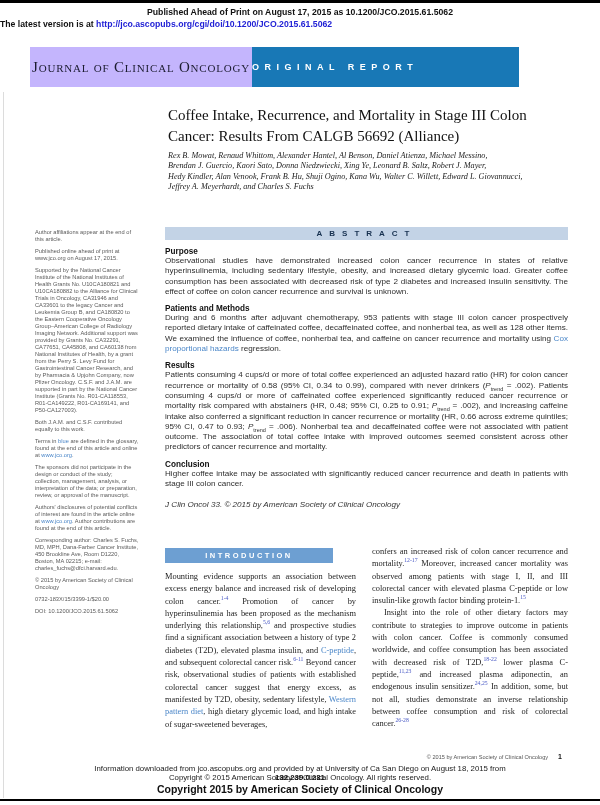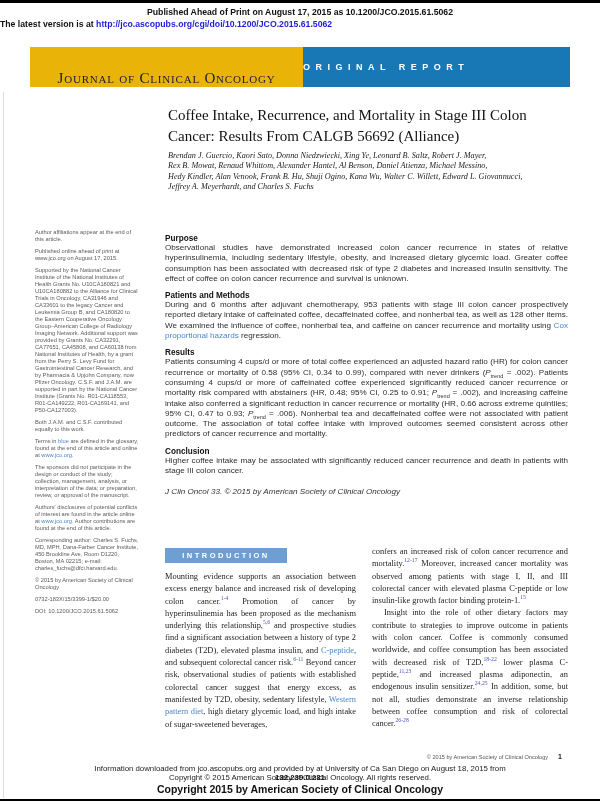--- a/index.html
+++ b/index.html
@@ -10,21 +10,21 @@
   .bottom-rule{top:799px;height:2px;}
   .left-edge{position:absolute;left:3px;top:92px;width:1px;height:706px;background:#dcdcdc;}
 
   .pub-line1{position:absolute;top:7px;left:0;width:600px;text-align:center;
              font-size:8.7px;font-weight:bold;color:#111;}
   .pub-line2{position:absolute;top:19px;left:0;width:600px;
              font-size:8.7px;font-weight:bold;color:#111;}
   .hlink{color:#2222d6;}
 
   .masthead{position:absolute;left:30px;top:47px;width:540px;height:40px;display:flex;}
-  .mh-left{width:273px;background:#eab308;display:flex;align-items:flex-end;justify-content:center;}
+  .mh-left{width:222px;background:#c4b5fd;display:flex;align-items:center;justify-content:center;}
   .mh-left span{font-family:"Liberation Serif",serif;font-variant:small-caps;
                 font-size:15px;letter-spacing:.8px;color:#1c1c30;}
   .mh-right{width:267px;background:#1878b6;display:flex;align-items:center;justify-content:flex-start;}
   .mh-right span{color:#fff;font-size:9px;font-weight:bold;letter-spacing:5.5px;}
 
   .title{position:absolute;left:168px;top:105px;width:402px;
          font-family:"Liberation Serif",serif;font-size:15px;line-height:21px;color:#121212;}
   .authors{position:absolute;left:168px;top:151px;width:402px;
            font-family:"Liberation Serif",serif;font-style:italic;
            font-size:8.2px;line-height:10.4px;color:#222;}
@@ -36,21 +36,21 @@
   .abstract{position:absolute;left:165px;top:227px;width:403px;}
   .abs-bar{height:13px;background:#c3d3e6;color:#16304f;font-size:8px;font-weight:bold;
            letter-spacing:7px;text-align:center;line-height:13.5px;}
   .abs-block h4{margin:7px 0 0 0;font-size:8.2px;color:#111;}
   .abs-block p{margin:0;font-size:8.1px;line-height:10.3px;text-align:justify;color:#2e2e2e;}
   .citation{margin-top:11px;font-size:8.1px;font-style:italic;color:#333;}
 
   .col{position:absolute;font-family:"Liberation Serif",serif;}
   .col1{left:165px;top:548px;width:191px;}
   .col2{left:372px;top:546px;width:196px;}
-  .intro-bar{width:122px;height:15px;background:#6d9fd2;color:#fff;
+  .intro-bar{width:168px;height:15px;background:#6d9fd2;color:#fff;
              font-family:"Liberation Sans",sans-serif;font-size:7.5px;font-weight:bold;
              letter-spacing:2.5px;text-align:center;line-height:15.5px;margin-bottom:8px;}
   .body-p{margin:0;font-size:8.4px;line-height:12.3px;text-align:justify;color:#1d1d1d;}
   .body-p.indent{text-indent:12px;}
 
   .seg-link{color:#4a86c8;}
   sup.seg-sup{color:#4757c4;font-size:68%;line-height:0;}
   sub.seg-sub{font-size:68%;line-height:0;}
   .seg-i{font-style:italic;}
 
@@ -84,41 +84,42 @@
       <span>ORIGINAL REPORT</span>
     </div>
   </div>
 
   <div class="title">
     <div>Coffee Intake, Recurrence, and Mortality in Stage III Colon</div>
     <div>Cancer: Results From CALGB 56692 (Alliance)</div>
   </div>
 
   <div class="authors">
+    <div>Rex B. Mowat, Renaud Whittom, Alexander Hantel, Al Benson, Daniel Atienza, Michael Messino,</div>
     <div>Brendan J. Guercio, Kaori Sato, Donna Niedzwiecki, Xing Ye, Leonard B. Saltz, Robert J. Mayer,</div>
-    <div>Rex B. Mowat, Renaud Whittom, Alexander Hantel, Al Benson, Daniel Atienza, Michael Messino,</div>
     <div>Hedy Kindler, Alan Venook, Frank B. Hu, Shuji Ogino, Kana Wu, Walter C. Willett, Edward L. Giovannucci,</div>
     <div>Jeffrey A. Meyerhardt, and Charles S. Fuchs</div>
   </div>
 
   <aside class="sidebar">
     <p><span>Author affiliations appear at the end of this article.</span></p>
     <p><span>Published online ahead of print at www.jco.org on August 17, 2015.</span></p>
     <p><span>Supported by the National Cancer Institute of the National Institutes of Health Grants No. U10CA180821 and U10CA180882 to the Alliance for Clinical Trials in Oncology, CA31946 and CA33601 to the legacy Cancer and Leukemia Group B, and CA180820 to the Eastern Cooperative Oncology Group–American College of Radiology Imaging Network. Additional support was provided by Grants No. CA32291, CA77651, CA45808, and CA60138 from National Institutes of Health, by a grant from the Perry S. Levy Fund for Gastrointestinal Cancer Research, and by Pharmacia &amp; Upjohn Company, now Pfizer Oncology. C.S.F. and J.A.M. are supported in part by the National Cancer Institute (Grants No. R01-CA118553, R01-CA149222, R01-CA169141, and P50-CA127003).</span></p>
     <p><span>Both J.A.M. and C.S.F. contributed equally to this work.</span></p>
     <p><span>Terms in </span><span class="seg-link">blue</span><span> are defined in the glossary, found at the end of this article and online at </span><span class="seg-link">www.jco.org</span><span>.</span></p>
     <p><span>The sponsors did not participate in the design or conduct of the study; collection, management, analysis, or interpretation of the data; or preparation, review, or approval of the manuscript.</span></p>
     <p><span>Authors' disclosures of potential conflicts of interest are found in the article online at </span><span class="seg-link">www.jco.org</span><span>. Author contributions are found at the end of this article.</span></p>
     <p><span>Corresponding author: Charles S. Fuchs, MD, MPH, Dana-Farber Cancer Institute, 450 Brookline Ave, Room D1220, Boston, MA 02215; e-mail: charles_fuchs@dfci.harvard.edu.</span></p>
     <p><span>© 2015 by American Society of Clinical Oncology</span></p>
     <p><span>0732-183X/15/3399-1/$20.00</span></p>
     <p><span>DOI: 10.1200/JCO.2015.61.5062</span></p>
   </aside>
 
   <section class="abstract">
+    <div class="abs-bar">ABSTRACT</div>
     <div class="abs-block">
       <h4>Purpose</h4>
       <p><span>Observational studies have demonstrated increased colon cancer recurrence in states of relative hyperinsulinemia, including sedentary lifestyle, obesity, and increased dietary glycemic load. Greater coffee consumption has been associated with decreased risk of type 2 diabetes and increased insulin sensitivity. The effect of coffee on colon cancer recurrence and survival is unknown.</span></p>
     </div>
     <div class="abs-block">
       <h4>Patients and Methods</h4>
       <p><span>During and 6 months after adjuvant chemotherapy, 953 patients with stage III colon cancer prospectively reported dietary intake of caffeinated coffee, decaffeinated coffee, and nonherbal tea, as well as 128 other items. We examined the influence of coffee, nonherbal tea, and caffeine on cancer recurrence and mortality using </span><span class="seg-link">Cox proportional hazards</span><span> regression.</span></p>
     </div>
     <div class="abs-block">
       <h4>Results</h4>

